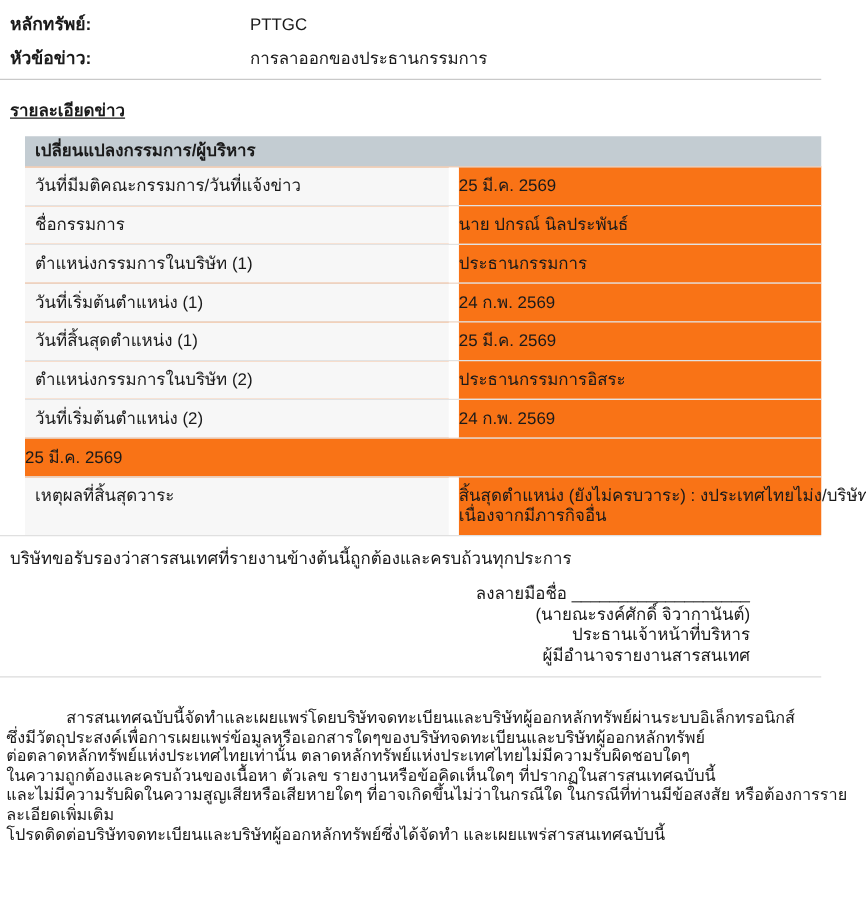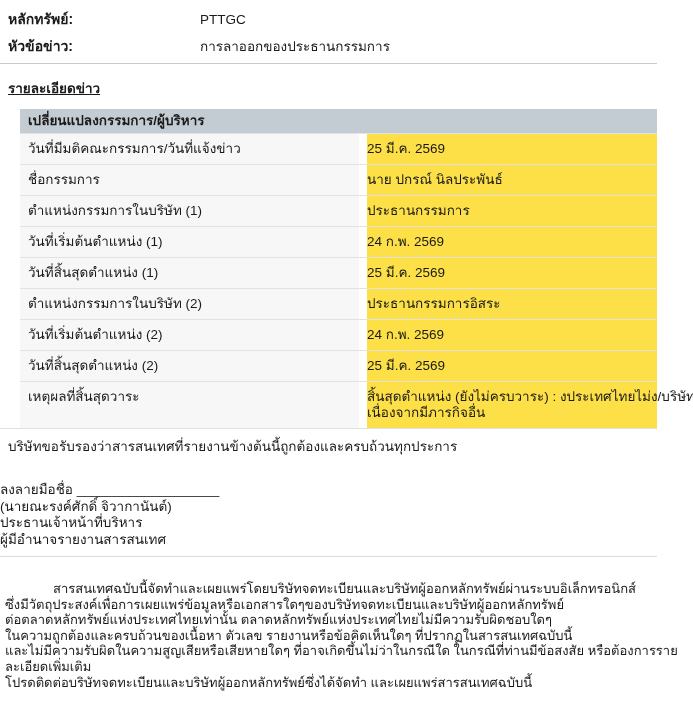--- a/index.html
+++ b/index.html
@@ -40,21 +40,21 @@
     line-height: 16px;
   }
   .t-sub {
     background: #e8ebeb;
     font-weight: bold;
     font-size: 13.5px;
     padding: 5px 8px;
     line-height: 16px;
     border-top: 2px solid #ffffff;
   }
-  .t-row { display: flex; border-top: 1px solid #e2e2e2; background: #fde047; }
+  .t-row { display: flex; border-top: 1px solid #e2e2e2; background: #f97316; }
   .t-row:first-of-type { border-top: 1px solid #dcdcdc; }
   .t-label {
     width: 347px;
     flex: none;
     background: #f7f7f7;
     padding: 7px 8px;
     line-height: 16px;
     border-right: 8px solid #ffffff;
   }
   .t-value {
@@ -62,22 +62,22 @@
     flex: none;
     padding: 7px 0;
     line-height: 16px;
     background: transparent;
   }
 
   
   .certification { margin: 10px 8px 0 8px; line-height: 16px; }
   .signature-block {
     width: 600px;
-    margin-top: 27px;
-    text-align: left;
+    margin-top: 12px;
+    text-align: right;
     line-height: 16.5px;
   }
 
   
   .disclaimer { margin-top: 24px; padding-left: 5px; font-size: 13px; line-height: 15.6px; }
   .disclaimer .line.indent { text-indent: 48px; }
 </style>
 </head>
 <body>
 
@@ -123,21 +123,20 @@
   </div>
   <div class="t-row">
     <div class="t-label">ตำแหน่งกรรมการในบริษัท (2)</div>
     <div class="t-value">ประธานกรรมการอิสระ</div>
   </div>
   <div class="t-row">
     <div class="t-label">วันที่เริ่มต้นตำแหน่ง (2)</div>
     <div class="t-value">24 ก.พ. 2569</div>
   </div>
   <div class="t-row">
-    <div class="t-label">วันที่สิ้นสุดตำแหน่ง (2)</div>
     <div class="t-value">25 มี.ค. 2569</div>
   </div>
   <div class="t-row">
     <div class="t-label">เหตุผลที่สิ้นสุดวาระ</div>
     <div class="t-value">สิ้นสุดตำแหน่ง (ยังไม่ครบวาระ) : งประเทศไทยไม่ง/บริษัท เนื่องจากมีภารกิจอื่น</div>
   </div>
 </div>
 
 <div class="certification">บริษัทขอรับรองว่าสารสนเทศที่รายงานข้างต้นนี้ถูกต้องและครบถ้วนทุกประการ</div>
 

